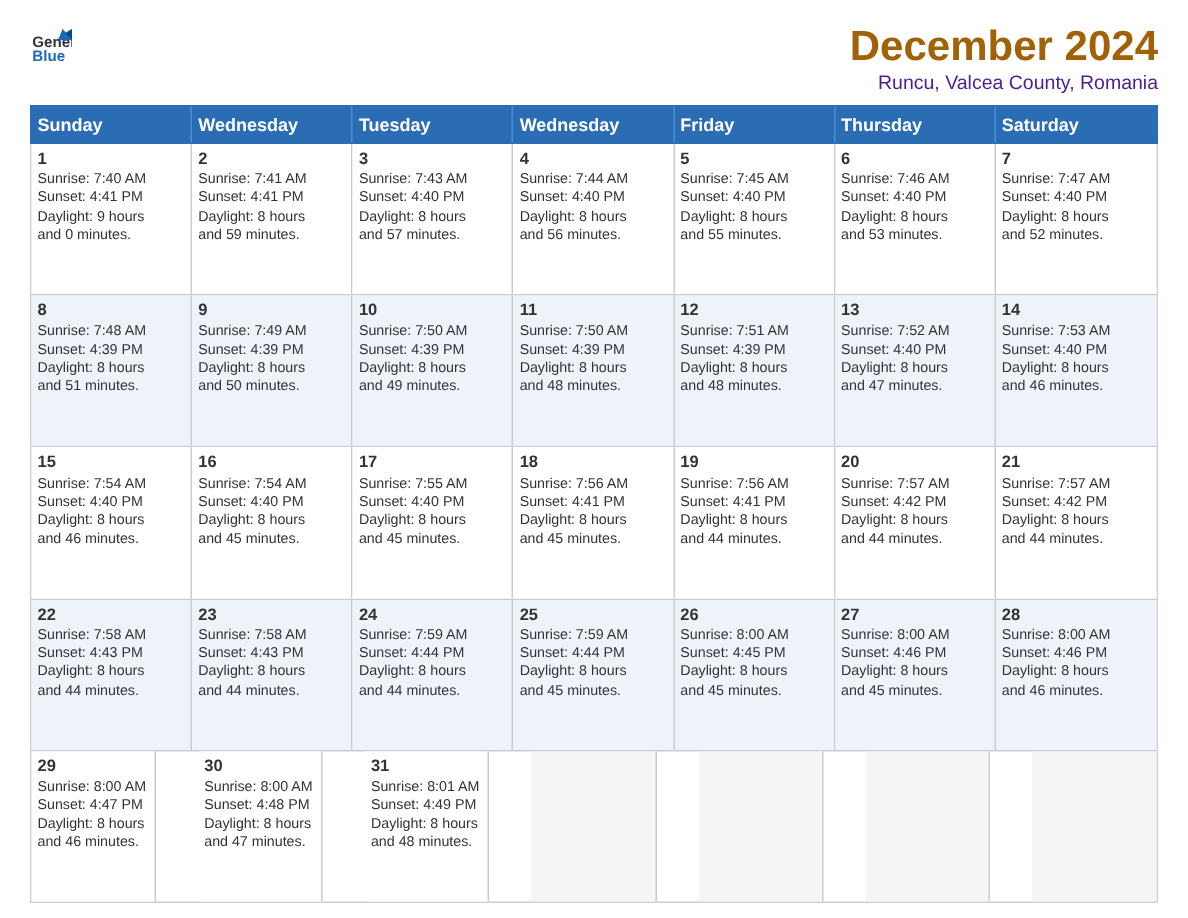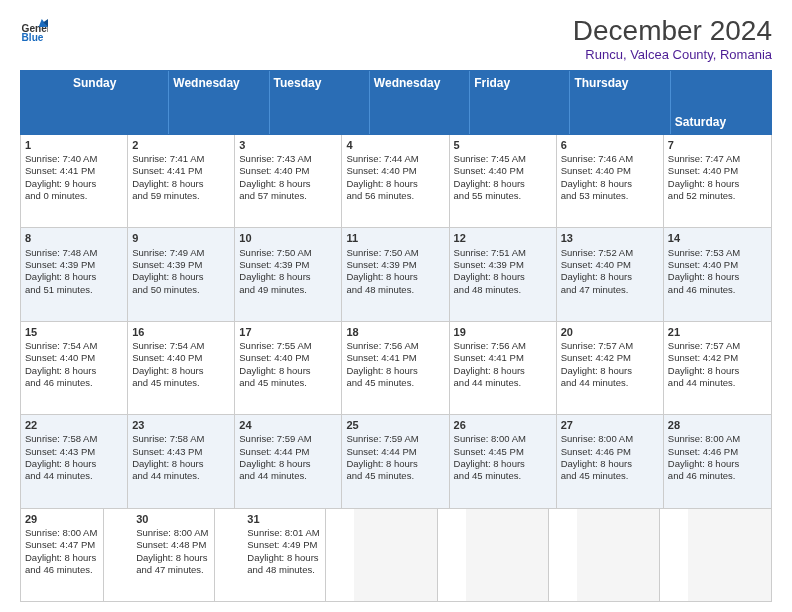--- a/index.html
+++ b/index.html
@@ -30,49 +30,48 @@
     }
     .logo-icon {
       width: 28px;
       height: 28px;
     }
     .title-block {
       text-align: right;
     }
     .month-title {
       font-size: 28px;
-      font-weight: normal;
-      color: #404040;
+      font-weight: bold;
+      color: #a16207;
       line-height: 1.1;
     }
     .subtitle {
       font-size: 13px;
       color: #4c1d95;
     }
     .calendar {
       flex: 1;
       display: flex;
       flex-direction: column;
     }
     .cal-header {
       display: grid;
       grid-template-columns: repeat(7, 1fr);
       background: #2a6db5;
       border: 1px solid #2a6db5;
-      padding-left: 48px;
     }
     .cal-header-cell {
       color: #fff;
       font-size: 12px;
       font-weight: bold;
       padding: 5px 4px;
       text-align: left;
       border-right: 1px solid #4a8fd5;
     }
-    .cal-header-cell:last-child { border-right: none; margin-top: 39px; }
+    .cal-header-cell:last-child { border-right: none; }
     .cal-body {
       flex: 1;
       display: flex;
       flex-direction: column;
       border-left: 1px solid #ccc;
       border-right: 1px solid #ccc;
       border-bottom: 1px solid #ccc;
     }
     .cal-row {
       display: grid;

